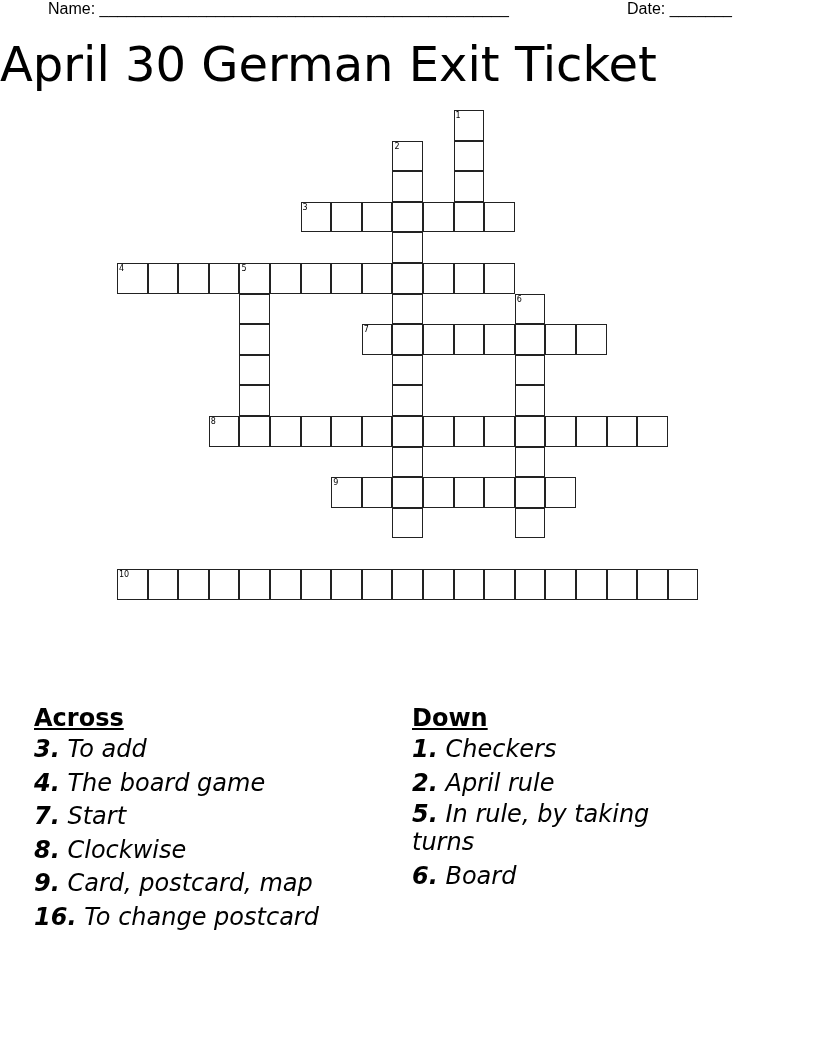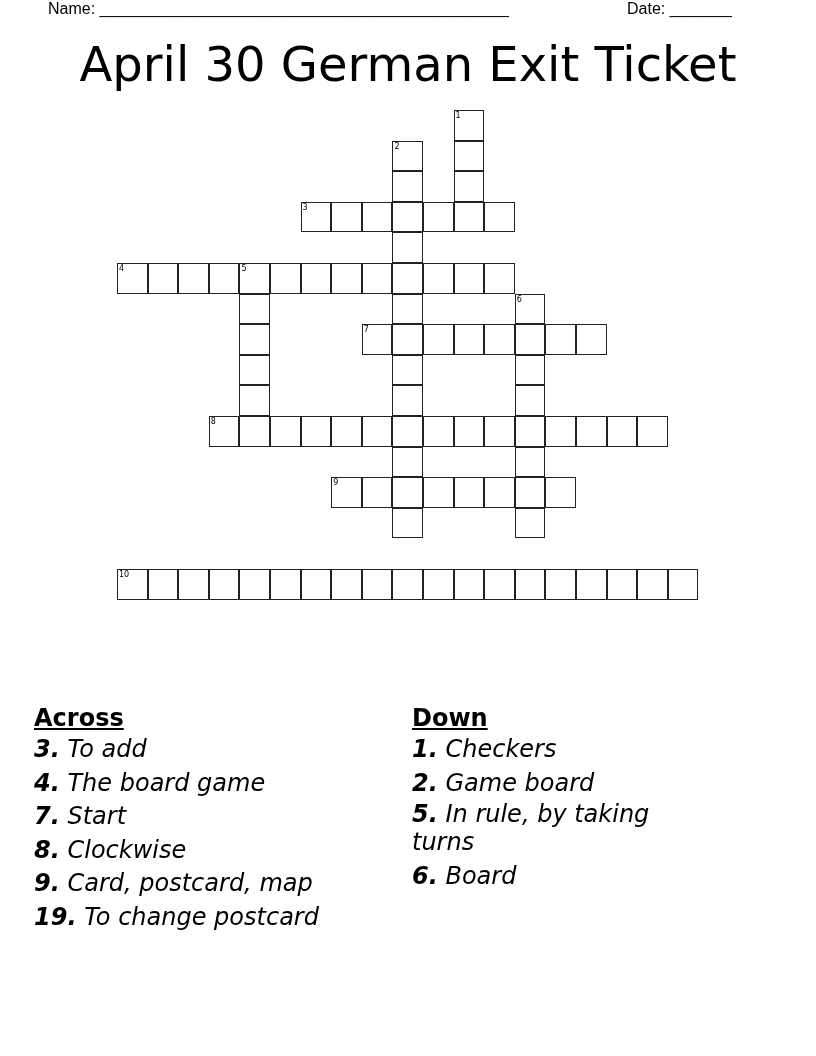--- a/index.html
+++ b/index.html
@@ -1,19 +1,19 @@
 <!DOCTYPE html>
 <html><head>
 <meta charset="utf-8">
 <style>
   html,body{margin:0;padding:0;background:#fff;}
   body{width:816px;height:1056px;position:relative;overflow:hidden;font-family:"DejaVu Sans",sans-serif;color:#000;}
   .hdr{position:absolute;top:0;left:48px;font-family:"Liberation Sans",sans-serif;font-size:16px;line-height:18px;white-space:nowrap;}
   .hdr-date{position:absolute;top:0;left:627px;font-family:"Liberation Sans",sans-serif;font-size:16px;line-height:18px;white-space:nowrap;}
-  .title{position:absolute;top:32px;left:0;width:816px;text-align:center;font-size:48px;line-height:64px;letter-spacing:0px;}
+  .title{position:absolute;top:32px;left:0;width:816px;font-size:48px;line-height:64px;letter-spacing:0px;}
   #grid{position:absolute;left:0;top:0;width:816px;height:640px;}
   .cell{position:absolute;width:30.6px;height:30.6px;box-sizing:border-box;border:1.5px solid #222;background:#fff;}
   .num{position:absolute;left:1px;top:0px;font-size:8px;line-height:9px;font-family:"DejaVu Sans",sans-serif;}
   .clues{position:absolute;top:703px;font-size:24px;line-height:33.5px;}
   .clues.across{left:34px;width:350px;}
   .clues.down{left:412px;width:300px;}
   .clues h3{margin:0;font-size:24px;font-weight:bold;text-decoration:underline;line-height:30px;}
   .clue b{font-weight:bold;}
   .clue{line-height:33.5px;font-style:italic;}
   .clue.wrap{line-height:28px;padding-bottom:4px;}
@@ -138,22 +138,22 @@
     <div class="cell" style="left: 667.8px; top: 569px;"></div>
   </div>
 
 <div class="clues across">
   <h3>Across</h3>
   <div class="clue"><b>3.</b><span> To add</span></div>
   <div class="clue"><b>4.</b><span> The board game</span></div>
   <div class="clue"><b>7.</b><span> Start</span></div>
   <div class="clue"><b>8.</b><span> Clockwise</span></div>
   <div class="clue"><b>9.</b><span> Card, postcard, map</span></div>
-  <div class="clue"><b>19.</b><span> To change postcard</span></div>
+  <div class="clue"><b>16.</b><span> To change postcard</span></div>
 </div>
 
 <div class="clues down">
   <h3>Down</h3>
   <div class="clue"><b>1.</b><span> Checkers</span></div>
-  <div class="clue"><b>2.</b><span> Game board</span></div>
+  <div class="clue"><b>2.</b><span> April rule</span></div>
   <div class="clue wrap"><b>5.</b><span> In rule, by taking turns</span></div>
   <div class="clue"><b>6.</b><span> Board</span></div>
 </div>
 
 </body></html>

